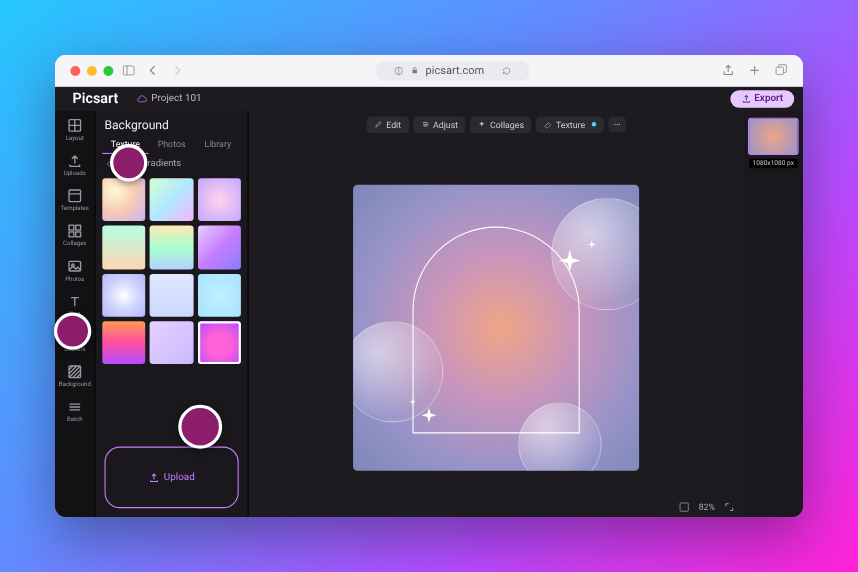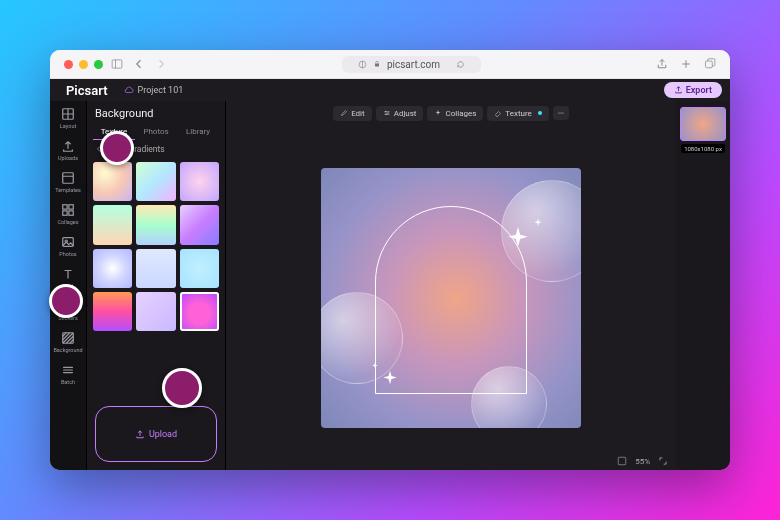--- a/index.html
+++ b/index.html
@@ -312,21 +312,21 @@
                 </svg>
               <svg class="star" style="left:50px;bottom:58px" width="8" height="8" viewBox="0 0 24 24">
                   <path d="M12 1l2 7 7 2-7 2-2 7-2-7-7-2 7-2z" fill="#fff"></path>
                 </svg>
             </div>
           </div>
           <div class="status">
             <svg width="10" height="10" viewBox="0 0 16 16">
                 <rect x="2" y="2" width="12" height="12" rx="1" fill="none" stroke="#aaa"></rect>
               </svg>
-            <span>55%</span>
+            <span>82%</span>
             <svg width="10" height="10" viewBox="0 0 16 16">
                 <path d="M3 7V3h4M13 9v4H9" fill="none" stroke="#aaa" stroke-width="1.3"></path>
               </svg>
           </div>
         </div>
 
         <div class="rpanel">
           <div class="layer-th"></div>
           <div class="layer-l">1080x1080 px</div>
         </div>

